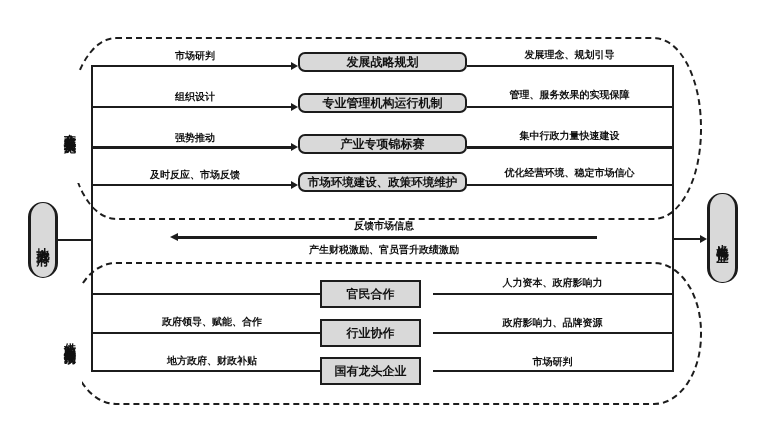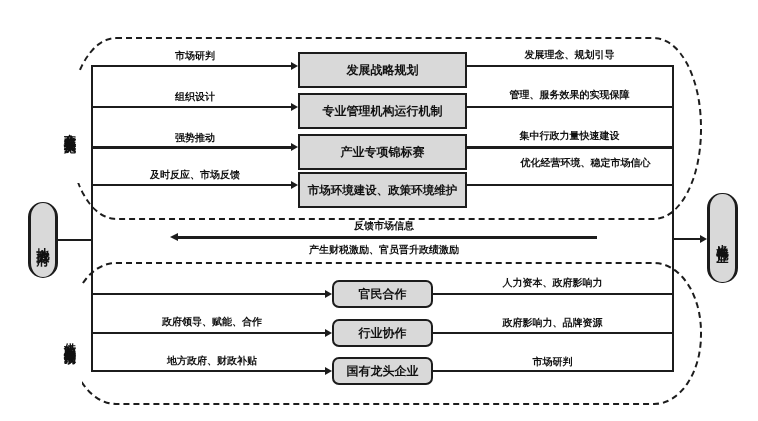--- a/index.html
+++ b/index.html
@@ -18,22 +18,22 @@
   .ar::after{content:"";position:absolute;left:100%;top:50%;transform:translateY(-50%);
     width:0;height:0;border-top:4px solid transparent;border-bottom:4px solid transparent;
     border-left:7px solid #1c1c1c;}
   .al::before{content:"";position:absolute;right:100%;top:50%;transform:translateY(-50%);
     width:0;height:0;border-top:4.5px solid transparent;border-bottom:4.5px solid transparent;
     border-right:8px solid #1c1c1c;}
   
   .pbox{position:absolute;background:#d9d9d9;border:2px solid #1c1c1c;box-sizing:border-box;
     display:flex;align-items:center;justify-content:center;font-weight:bold;font-size:12px;
     white-space:nowrap;}
-  .pbox.wide{left:298px;width:169px;height:36px;}
-  .pbox.narrow{left:332px;width:101px;height:28px;border-radius:7px;}
+  .pbox.wide{left:298px;width:169px;height:20px;border-radius:7px;}
+  .pbox.narrow{left:320px;width:101px;height:28px;}
   .pbox.tight{font-size:11.5px;}
   
   .lab{position:absolute;font-weight:bold;font-size:10px;text-align:center;white-space:nowrap;}
   .lt{left:92px;width:206px;}   
   .rt{left:467px;width:205px;}  
   .lb{left:92px;width:240px;}   
   .rb{left:433px;width:239px;}  
   .mid{text-align:center;}
   
   .vlabel{position:absolute;writing-mode:vertical-rl;text-orientation:upright;
@@ -86,21 +86,21 @@
   <div class="lab lt" style="top:131px;">强势推动</div>
   <div class="hl t25 ar" style="left:92px;top:146px;width:199px;"></div>
   <div class="pbox wide" style="top:134px;">产业专项锦标赛</div>
   <div class="hl t25" style="left:467px;top:146px;width:205px;"></div>
   <div class="lab rt" style="top:129px;">集中行政力量快速建设</div>
 
   <div class="lab lt" style="top:168px;">及时反应、市场反馈</div>
   <div class="hl t15 ar" style="left:92px;top:184px;width:199px;"></div>
   <div class="pbox wide tight" style="top:172px;">市场环境建设、政策环境维护</div>
   <div class="hl t15" style="left:467px;top:184px;width:205px;"></div>
-  <div class="lab rt" style="top:156px;margin-left:16px;">优化经营环境、稳定市场信心</div>
+  <div class="lab rt" style="top:166px;">优化经营环境、稳定市场信心</div>
 
   <div class="lab mid" style="left:284px;top:219px;width:200px;">反馈市场信息</div>
   <div class="hl t25 al" style="left:178px;top:236px;width:419px;"></div>
   <div class="lab mid" style="left:234px;top:243px;width:300px;">产生财税激励、官员晋升政绩激励</div>
 
   <div class="hl t2 ar" style="left:92px;top:293px;width:233px;"></div>
   <div class="pbox narrow" style="top:280px;">官民合作</div>
   <div class="hl t2" style="left:433px;top:293px;width:239px;"></div>
   <div class="lab rb" style="top:276px;">人力资本、政府影响力</div>
 

